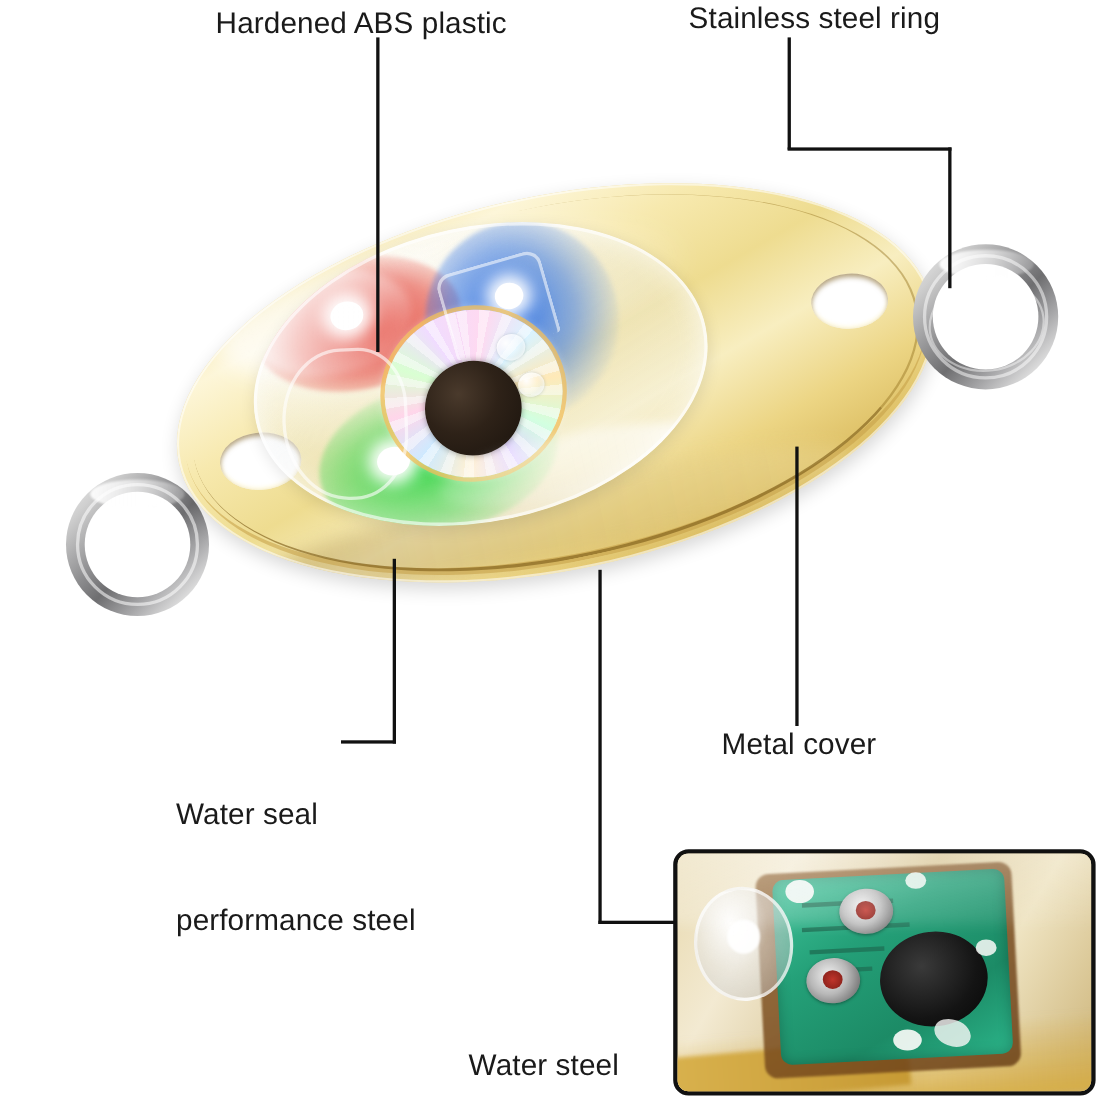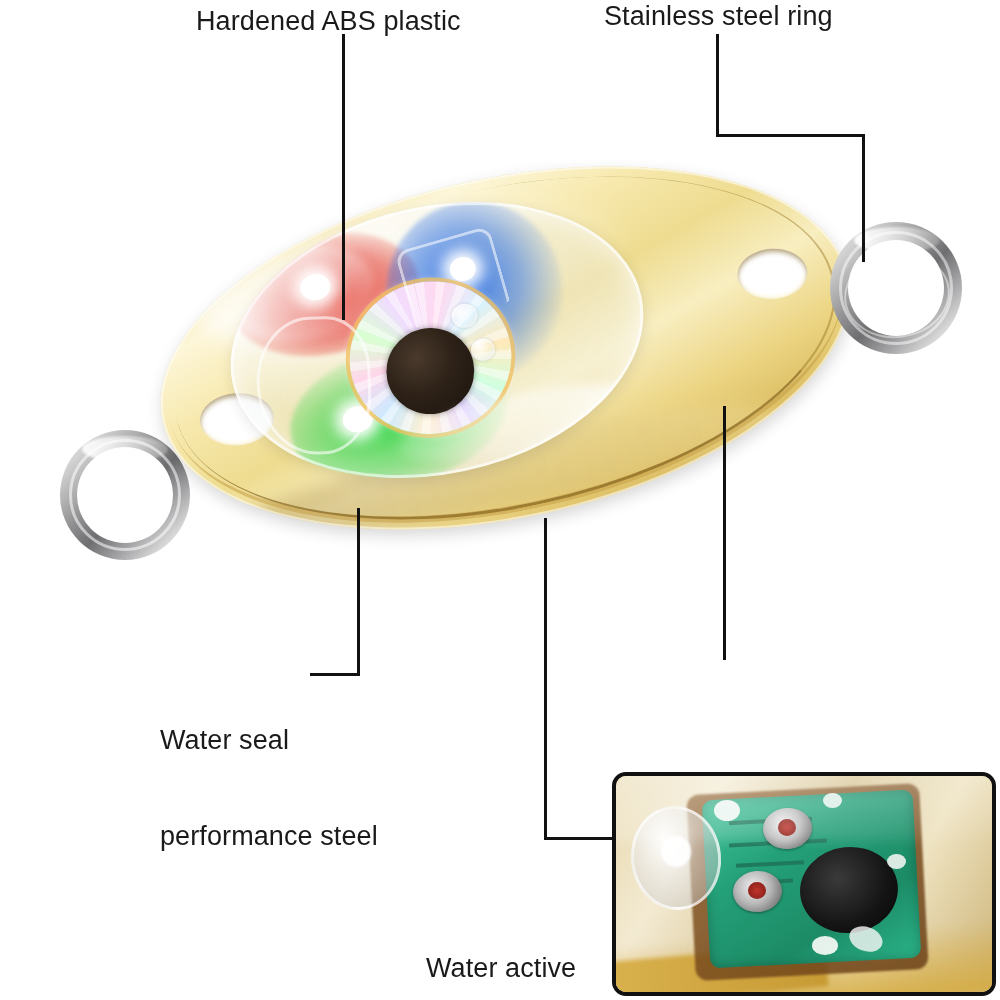--- a/index.html
+++ b/index.html
@@ -279,30 +279,31 @@
   <div class="leader lv" style="left:357px;top:508px;height:168px;"></div>
   <div class="leader lh" style="left:310px;top:673px;width:50px;"></div>
 
   <div class="leader lv" style="left:723px;top:406px;height:254px;"></div>
 
   <div class="leader lv" style="left:544px;top:518px;height:322px;"></div>
   <div class="leader lh" style="left:544px;top:837px;width:72px;"></div>
 
   <div class="label" style="left:196px;top:5px;text-align:center;">Hardened ABS plastic</div>
 
-  <div class="label" style="left:604px;top:0px;">Stainless steel ring</div>
+  <div class="label" style="left:626px;top:0px;">Stainless steel ring</div>
 
   <div class="label" style="left:160px;top:660px;">
     <div>Water seal</div>
     <div>performance steel</div>
   </div>
 
+  <div class="label" style="left:656px;top:660px;">Metal cover</div>
 
   <div class="label" style="left:426px;top:888px;">
-    <div>Water active</div>
+    <div>Water steel</div>
     
   </div>
 
   <div id="inset">
     <div class="photo">
 
       <div style="position:absolute;inset:0;
            background:
              linear-gradient(120deg,#e8d9ae 0%,#f3ead2 22%,#d9c697 48%,#efe4c2 70%,#cbb276 100%);"></div>
 

